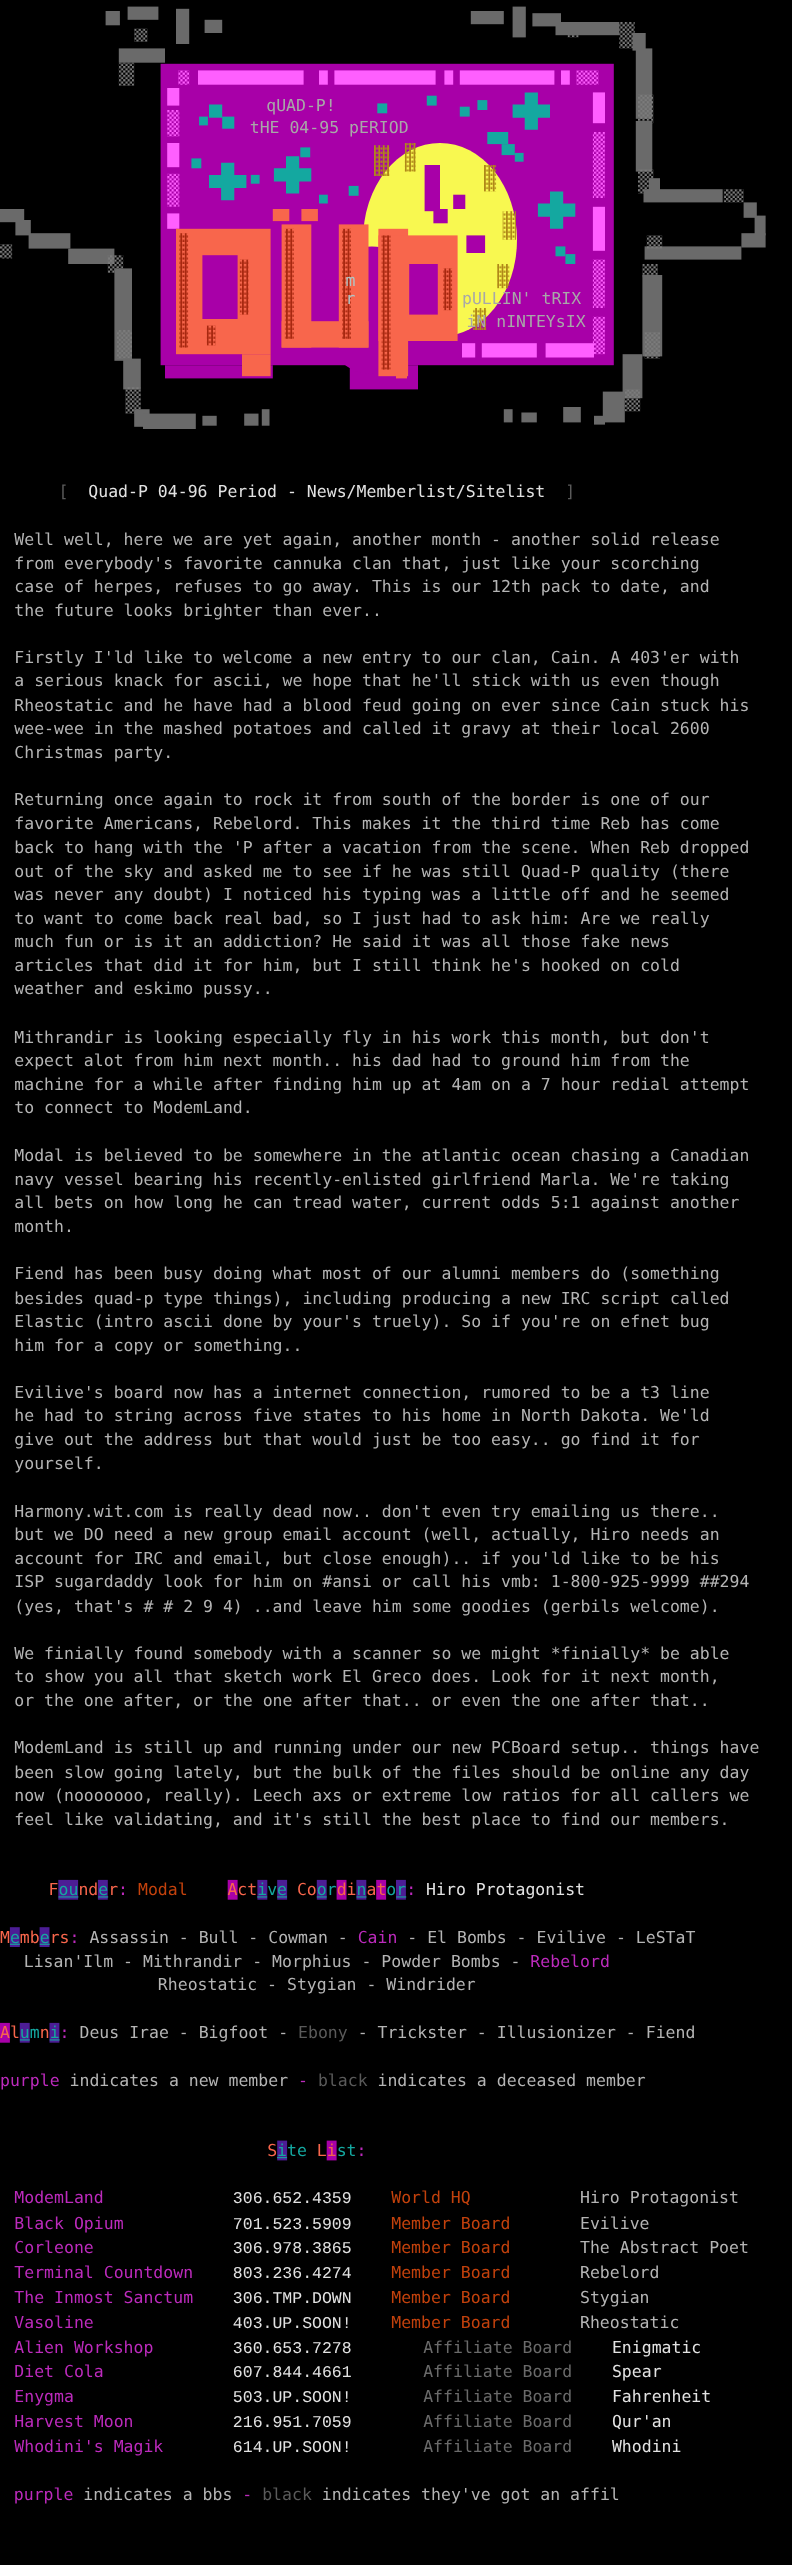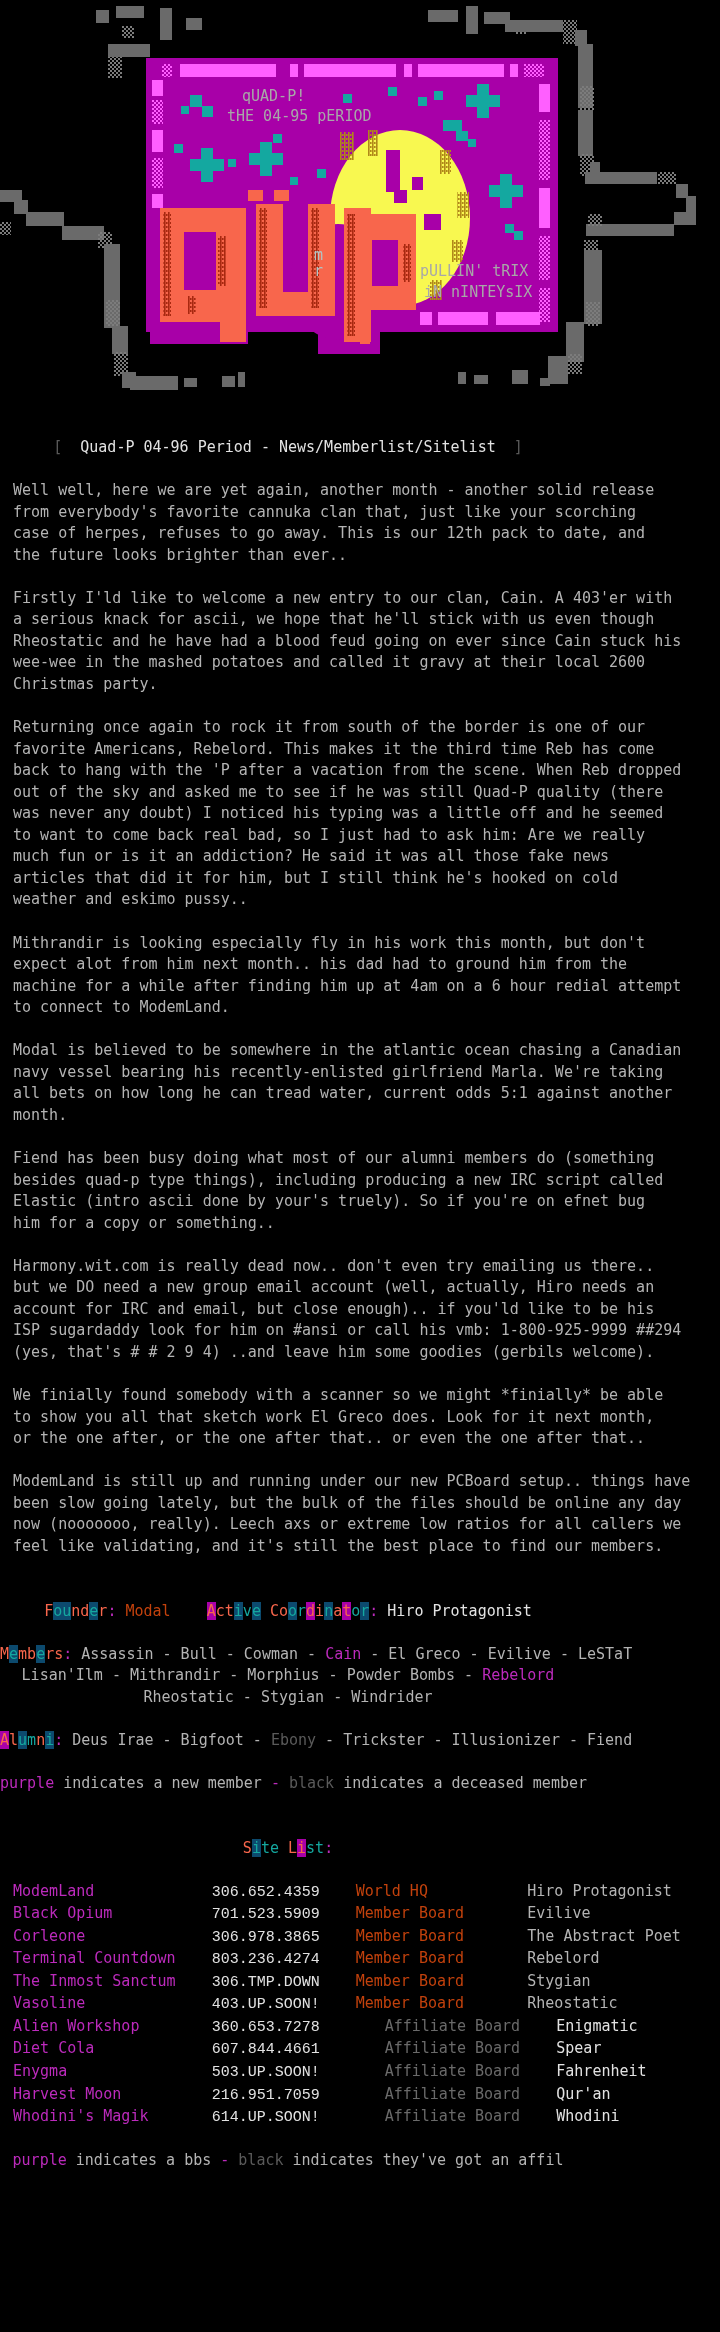--- a/index.html
+++ b/index.html
@@ -12,21 +12,21 @@
   .para{white-space:pre;margin:21.55px 0 0 13px;}
   .para:first-of-type{margin-top:43.1px;}
   .center{text-align:center;}
   .blank1{margin-top:21.55px;}
   .blank2{margin-top:43.1px;}
   .signoff{margin-left:99px;}
   
   .c-o{color:#f8664c;}
   .c-t{color:#14a8a0;}
   .c-om{color:#f8664c;background:#a800a8;}
-  .c-tm{color:#14a8a0;background:#0c4a6e;}
+  .c-tm{color:#14a8a0;background:#4c1d95;text-decoration:underline;}
   .c-p{color:#bc2abc;}
   .c-g{color:#b4b4b4;}
   .c-w{color:#e2e2e2;}
   .c-d{color:#5a5a5a;}
   .c-m{color:#c2410c;}
   .c-d2{color:#6a6a6a;margin-left:29px;}
   
   .site-table{margin-left:13px;}
   .site-row{white-space:pre;}
   .col-name{display:inline-block;width:22ch;color:#bc2abc;}
@@ -244,47 +244,51 @@
 favorite Americans, Rebelord. This makes it the third time Reb has come
 back to hang with the 'P after a vacation from the scene. When Reb dropped
 out of the sky and asked me to see if he was still Quad-P quality (there
 was never any doubt) I noticed his typing was a little off and he seemed
 to want to come back real bad, so I just had to ask him: Are we really
 much fun or is it an addiction? He said it was all those fake news
 articles that did it for him, but I still think he's hooked on cold
 weather and eskimo pussy..</div>
   <div class="para">Mithrandir is looking especially fly in his work this month, but don't
 expect alot from him next month.. his dad had to ground him from the
-machine for a while after finding him up at 4am on a 6 hour redial attempt
+machine for a while after finding him up at 4am on a 7 hour redial attempt
 to connect to ModemLand.</div>
   <div class="para">Modal is believed to be somewhere in the atlantic ocean chasing a Canadian
 navy vessel bearing his recently-enlisted girlfriend Marla. We're taking
 all bets on how long he can tread water, current odds 5:1 against another
 month.</div>
   <div class="para">Fiend has been busy doing what most of our alumni members do (something
 besides quad-p type things), including producing a new IRC script called
 Elastic (intro ascii done by your's truely). So if you're on efnet bug
 him for a copy or something..</div>
+  <div class="para">Evilive's board now has a internet connection, rumored to be a t3 line
+he had to string across five states to his home in North Dakota. We'ld
+give out the address but that would just be too easy.. go find it for
+yourself.</div>
   <div class="para">Harmony.wit.com is really dead now.. don't even try emailing us there..
 but we DO need a new group email account (well, actually, Hiro needs an
 account for IRC and email, but close enough).. if you'ld like to be his
 ISP sugardaddy look for him on #ansi or call his vmb: 1-800-925-9999 ##294
 (yes, that's # # 2 9 4) ..and leave him some goodies (gerbils welcome).</div>
   <div class="para">We finially found somebody with a scanner so we might *finially* be able
 to show you all that sketch work El Greco does. Look for it next month,
 or the one after, or the one after that.. or even the one after that..</div>
   <div class="para">ModemLand is still up and running under our new PCBoard setup.. things have
 been slow going lately, but the bulk of the files should be online any day
 now (nooooooo, really). Leech axs or extreme low ratios for all callers we
 feel like validating, and it's still the best place to find our members.</div>
 
 
   <div class="line center blank2"><span class="c-o">F</span><span class="c-tm">ou</span><span class="c-o">nd</span><span class="c-tm">e</span><span class="c-o">r</span><span class="c-p">:</span><span class="c-m"> Modal    </span><span class="c-om">A</span><span class="c-o">ct</span><span class="c-tm">i</span><span class="c-t">v</span><span class="c-tm">e</span><span class="c-g"> </span><span class="c-o">C</span><span class="c-o">o</span><span class="c-tm">o</span><span class="c-t">r</span><span class="c-om">d</span><span class="c-o">i</span><span class="c-tm">n</span><span class="c-o">a</span><span class="c-om">t</span><span class="c-t">o</span><span class="c-tm">r</span><span class="c-p">:</span><span class="c-w"> Hiro Protagonist</span></div>
 
-  <div class="line center blank1"><span class="c-o">M</span><span class="c-tm">e</span><span class="c-o">mb</span><span class="c-tm">e</span><span class="c-o">rs</span><span class="c-p">:</span><span class="c-g"> Assassin - Bull - Cowman - </span><span class="c-p">Cain</span><span class="c-g"> - El Greco - Evilive - LeSTaT</span></div>
+  <div class="line center blank1"><span class="c-o">M</span><span class="c-tm">e</span><span class="c-o">mb</span><span class="c-tm">e</span><span class="c-o">rs</span><span class="c-p">:</span><span class="c-g"> Assassin - Bull - Cowman - </span><span class="c-p">Cain</span><span class="c-g"> - El Bombs - Evilive - LeSTaT</span></div>
   <div class="line center"><span class="c-g">Lisan'Ilm - Mithrandir - Morphius - Powder Bombs - </span><span class="c-p">Rebelord</span></div>
   <div class="line center"><span class="c-g">Rheostatic - Stygian - Windrider</span></div>
 
   <div class="line center blank1"><span class="c-om">A</span><span class="c-o">l</span><span class="c-tm">u</span><span class="c-t">m</span><span class="c-o">n</span><span class="c-tm">i</span><span class="c-p">:</span><span class="c-g"> Deus Irae - Bigfoot - </span><span class="c-d">Ebony</span><span class="c-g"> - Trickster - Illusionizer - Fiend</span></div>
 
   <div class="line center blank1"><span class="c-p">purple</span><span class="c-g"> indicates a new member </span><span class="c-p">-</span><span class="c-g"> </span><span class="c-d">black</span><span class="c-g"> indicates a deceased member</span></div>
 
   <div class="line center blank2"><span class="c-o">S</span><span class="c-tm">i</span><span class="c-t">te</span><span class="c-g"> </span><span class="c-o">L</span><span class="c-om">i</span><span class="c-t">st</span><span class="c-p">:</span></div>
 
   <div class="site-table blank1">

